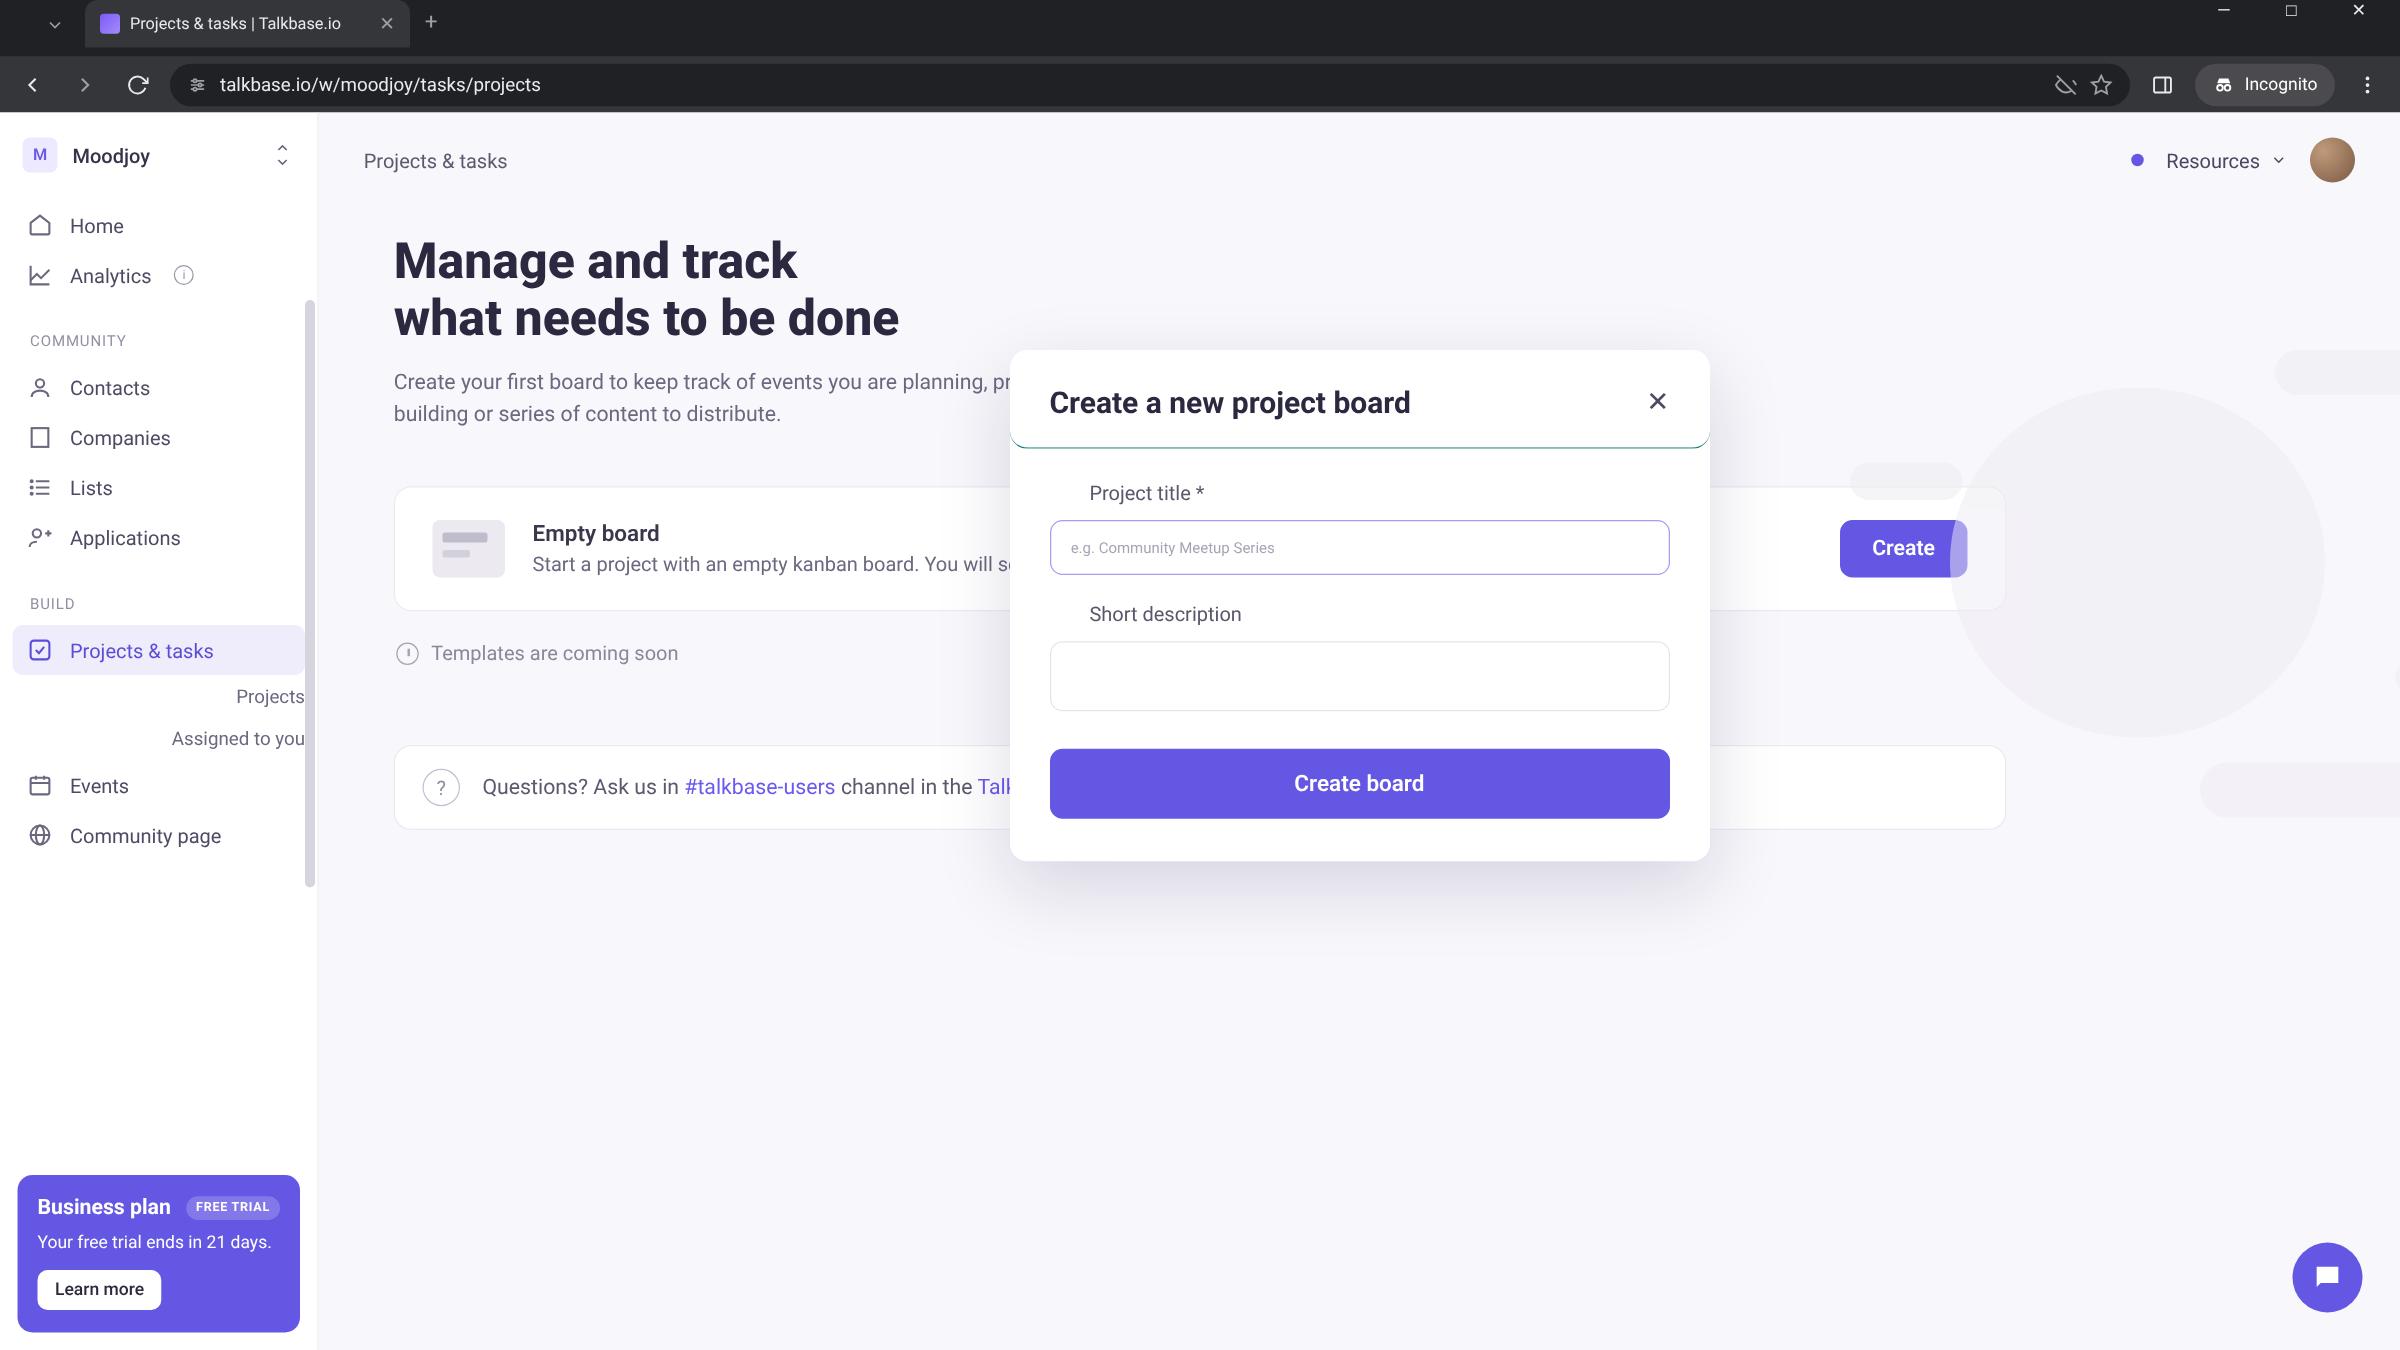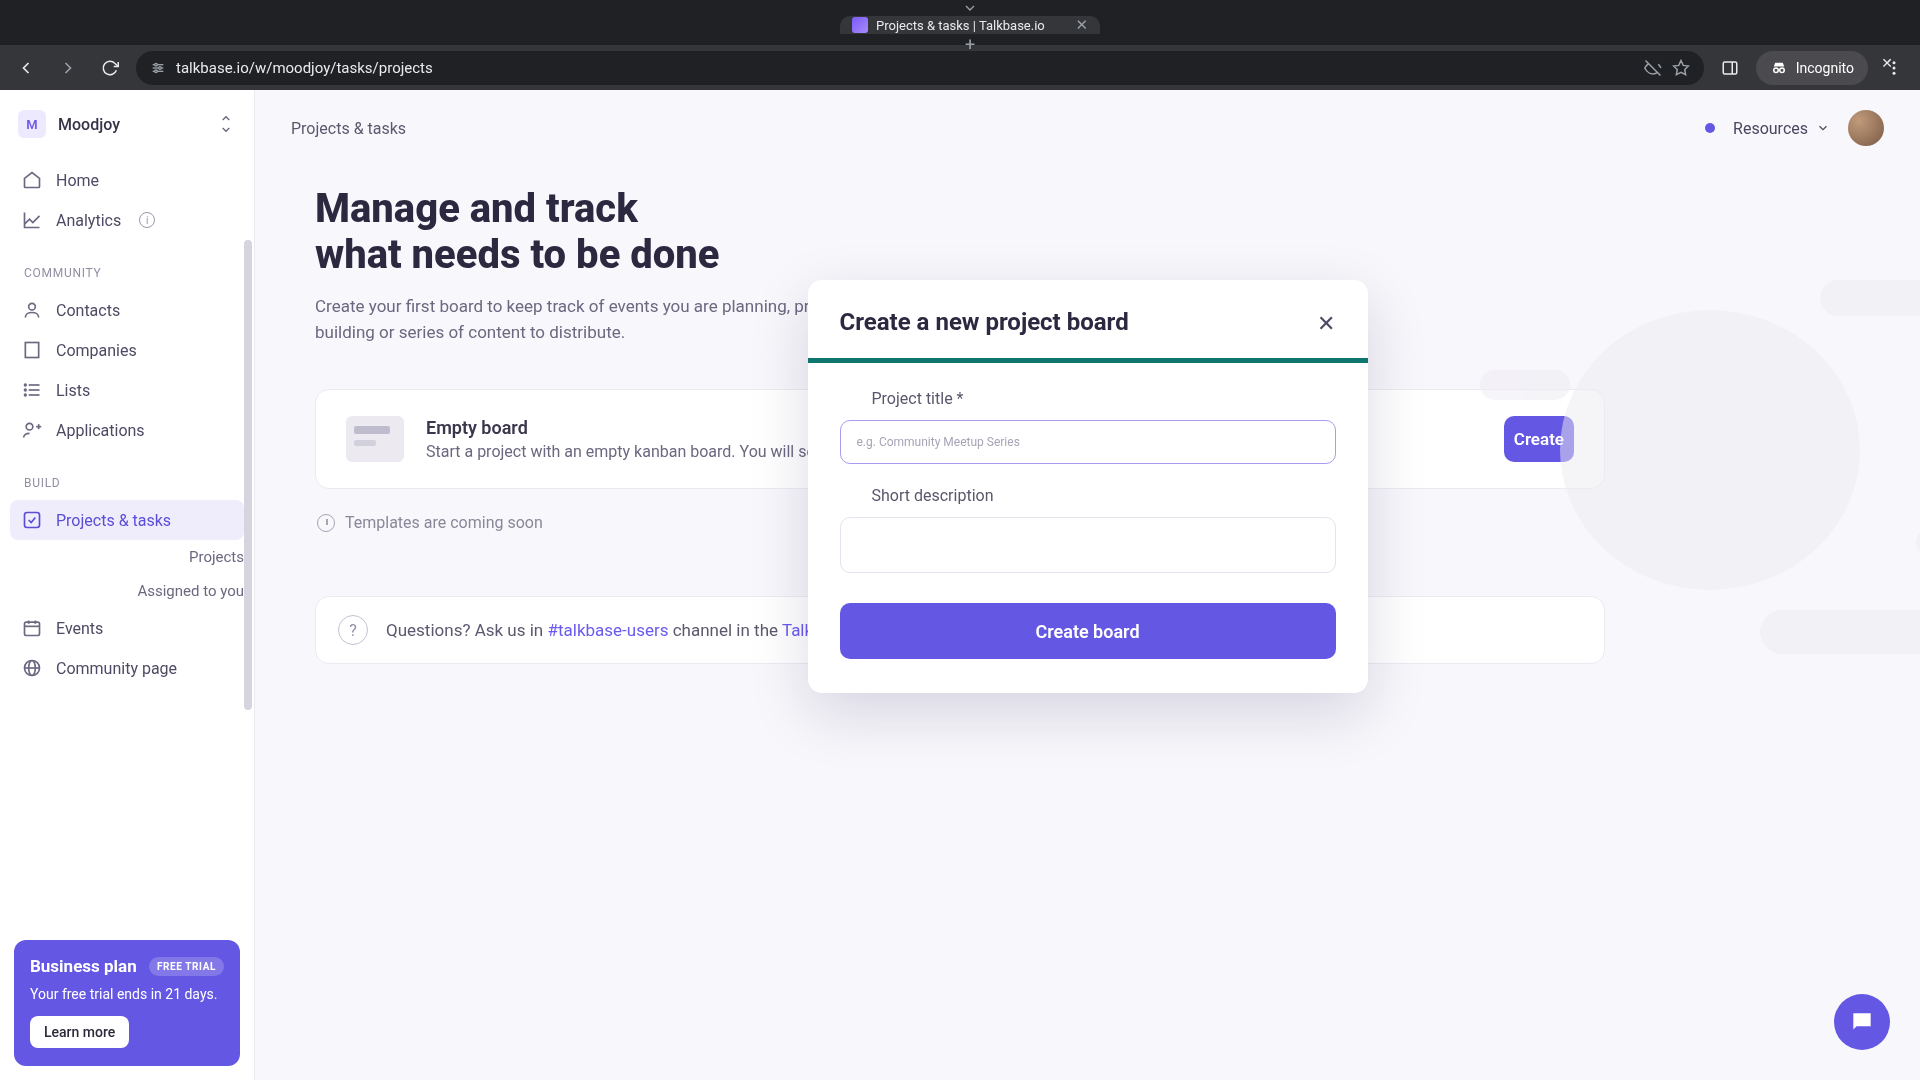--- a/index.html
+++ b/index.html
@@ -1,21 +1,21 @@
 <!DOCTYPE html>
 <html><head>
 <meta charset="utf-8">
 <style>
   * { box-sizing: border-box; margin: 0; padding: 0; font-family: -apple-system, BlinkMacSystemFont, "Segoe UI", Roboto, sans-serif; }
   html, body { width: 1920px; height: 1080px; overflow: hidden; }
   body { background: #202124; }
 
   
   .browser-chrome { background: #202124; height: 90px; }
-  .tab-strip { height: 45px; display: flex; align-items: center; padding-left: 20px; flex-direction: column; }
+  .tab-strip { height: 45px; display: flex; align-items: flex-start; padding-left: 20px; }
   .tab-spacer { width: 48px; height: 40px; display:flex; align-items:center; justify-content:center; }
   .tab {
     background: #35363a; color: #e8eaed; height: 38px; border-radius: 10px 10px 0 0;
     display: flex; align-items: center; padding: 0 12px; width: 260px; font-size: 13px; gap: 8px;
   }
   .tab .favicon { width: 16px; height: 16px; background: linear-gradient(135deg,#7a5af8,#a78bfa); border-radius: 3px; }
   .tab .tab-title { flex: 1; white-space: nowrap; overflow: hidden; text-overflow: ellipsis; }
   .tab .tab-close { color:#9aa0a6; font-size:15px; }
   .new-tab { color:#9aa0a6; width:34px; height:34px; display:flex; align-items:center; justify-content:center; font-size:18px; }
   .window-controls { margin-left:auto; display:flex; gap: 24px; padding: 0 18px 4px 0; color:#e8eaed; align-items:center; }
@@ -72,21 +72,21 @@
   .hero h1 { font-size:40px; font-weight:800; color:#2b2840; line-height:1.15; }
   .hero p { color:#6b6880; font-size:17px; margin-top:16px; line-height:1.5; max-width:640px; }
 
   .empty-card { margin: 44px 60px 0; background:#fff; border:1px solid #eceaf0; border-radius:14px; padding: 26px 30px; display:flex; align-items:center; gap:22px; max-width: 1290px;}
   .empty-thumb { width:58px; height:46px; background:#eceaf0; border-radius:6px; position:relative; }
   .empty-thumb::before { content:""; position:absolute; left:8px; top:10px; width:36px; height:8px; background:#bfbccd; border-radius:2px; }
   .empty-thumb::after { content:""; position:absolute; left:8px; top:24px; width:22px; height:6px; background:#d2d0da; border-radius:2px; }
   .empty-texts { flex:1; }
   .empty-title { font-weight:600; font-size:18px; color:#3a374c;}
   .empty-sub { color:#6b6880; font-size:16px; margin-top:4px;}
-  .create-btn { background:#6457e3; color:#fff; border:none; border-radius:10px; padding:13px 10px; font-size:17px; font-weight:600; }
+  .create-btn { background:#6457e3; color:#fff; border:none; border-radius:10px; padding:13px 26px; font-size:17px; font-weight:600; }
 
   .templates-note { color:#8a879a; font-size:16px; margin: 24px 0 0 62px; display:flex; align-items:center; gap:10px;}
   .templates-note .clock { width:18px; height:18px; border:1.5px solid #a7a4b6; border-radius:50%; position:relative;}
   .templates-note .clock::after { content:""; position:absolute; left:8px; top:4px; width:1.5px; height:6px; background:#a7a4b6; }
 
   .help-banner { margin: 64px 60px 0; background:#fff; border:1px solid #eceaf0; border-radius:14px; padding:18px 22px; display:flex; align-items:center; gap:18px; color:#5c596e; font-size:17px; max-width:1290px;}
   .help-q { width:30px; height:30px; border:1.5px solid #c4c0d2; color:#938fa3; border-radius:50%; display:flex; align-items:center; justify-content:center; font-size:16px;}
   .help-link { color:#6a5af0; }
 
   
@@ -97,21 +97,21 @@
   .blob.b3 { width:90px; height:30px; right:410px; top:130px;}
   .blob.b4 { width:180px; height:44px; right:40px; top:370px;}
   .blob.dot { width:24px; height:24px; border-radius:50%; right:40px; top:290px;}
 
   
   .chat-fab { position:absolute; right:30px; bottom:30px; width:56px; height:56px; border-radius:50%; background:#6457e3; display:flex; align-items:center; justify-content:center; color:#fff; }
 
   
   .modal-overlay { position:absolute; inset:0; display:flex; align-items:flex-start; justify-content:center; }
   .modal { width: 560px; background:#fff; border-radius:14px; box-shadow: 0 20px 60px rgba(30,20,80,.15); margin-top: 190px; padding-bottom: 34px;}
-  .modal-head { display:flex; align-items:flex-end; justify-content:space-between; padding: 28px 32px 22px; border-bottom:5px solid #0f766e;}
+  .modal-head { display:flex; align-items:center; justify-content:space-between; padding: 28px 32px 22px; border-bottom:1px solid #0f766e;border-radius:14px;}
   .modal-title { font-size:24px; font-weight:700; color:#2b2840;}
   .modal-close { font-size:22px; color:#4d4a63; background:none; border:none;}
   .modal-body { padding: 26px 32px 0;}
   .field-label { color:#5a576c; font-size:16px; margin-bottom:12px;margin-left:32px;}
   .text-input { width:100%; border:1.5px solid #a79cf0; border-radius:10px; padding: 14px 16px; font-size:12px; color:#2b2840; outline:none;}
   .text-input::placeholder { color:#a7a4b6; }
   .desc-input { width:100%; border:1px solid #e5e3ee; border-radius:10px; height:56px; padding: 14px 16px; font-size:16px; color:#2b2840; outline:none; resize:none;}
   .modal .spacer { height:22px;}
   .modal-submit { width: calc(100% - 64px); margin: 26px 32px 0; background:#6457e3; color:#fff; border:none; border-radius:10px; height:56px; font-size:18px; font-weight:600;}
   .caret-wrap { position:relative; }

